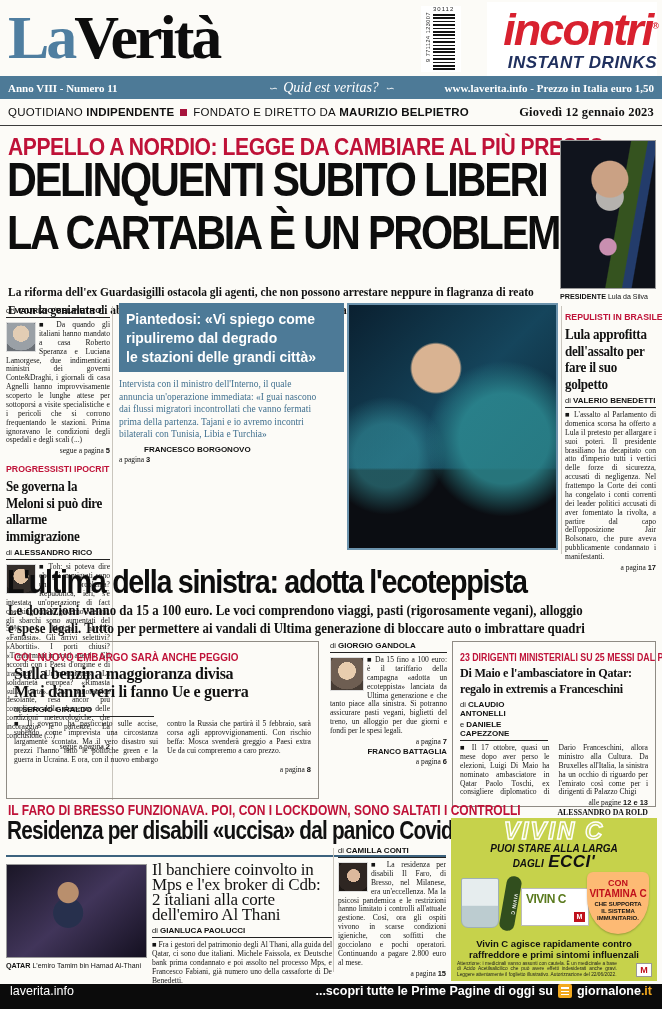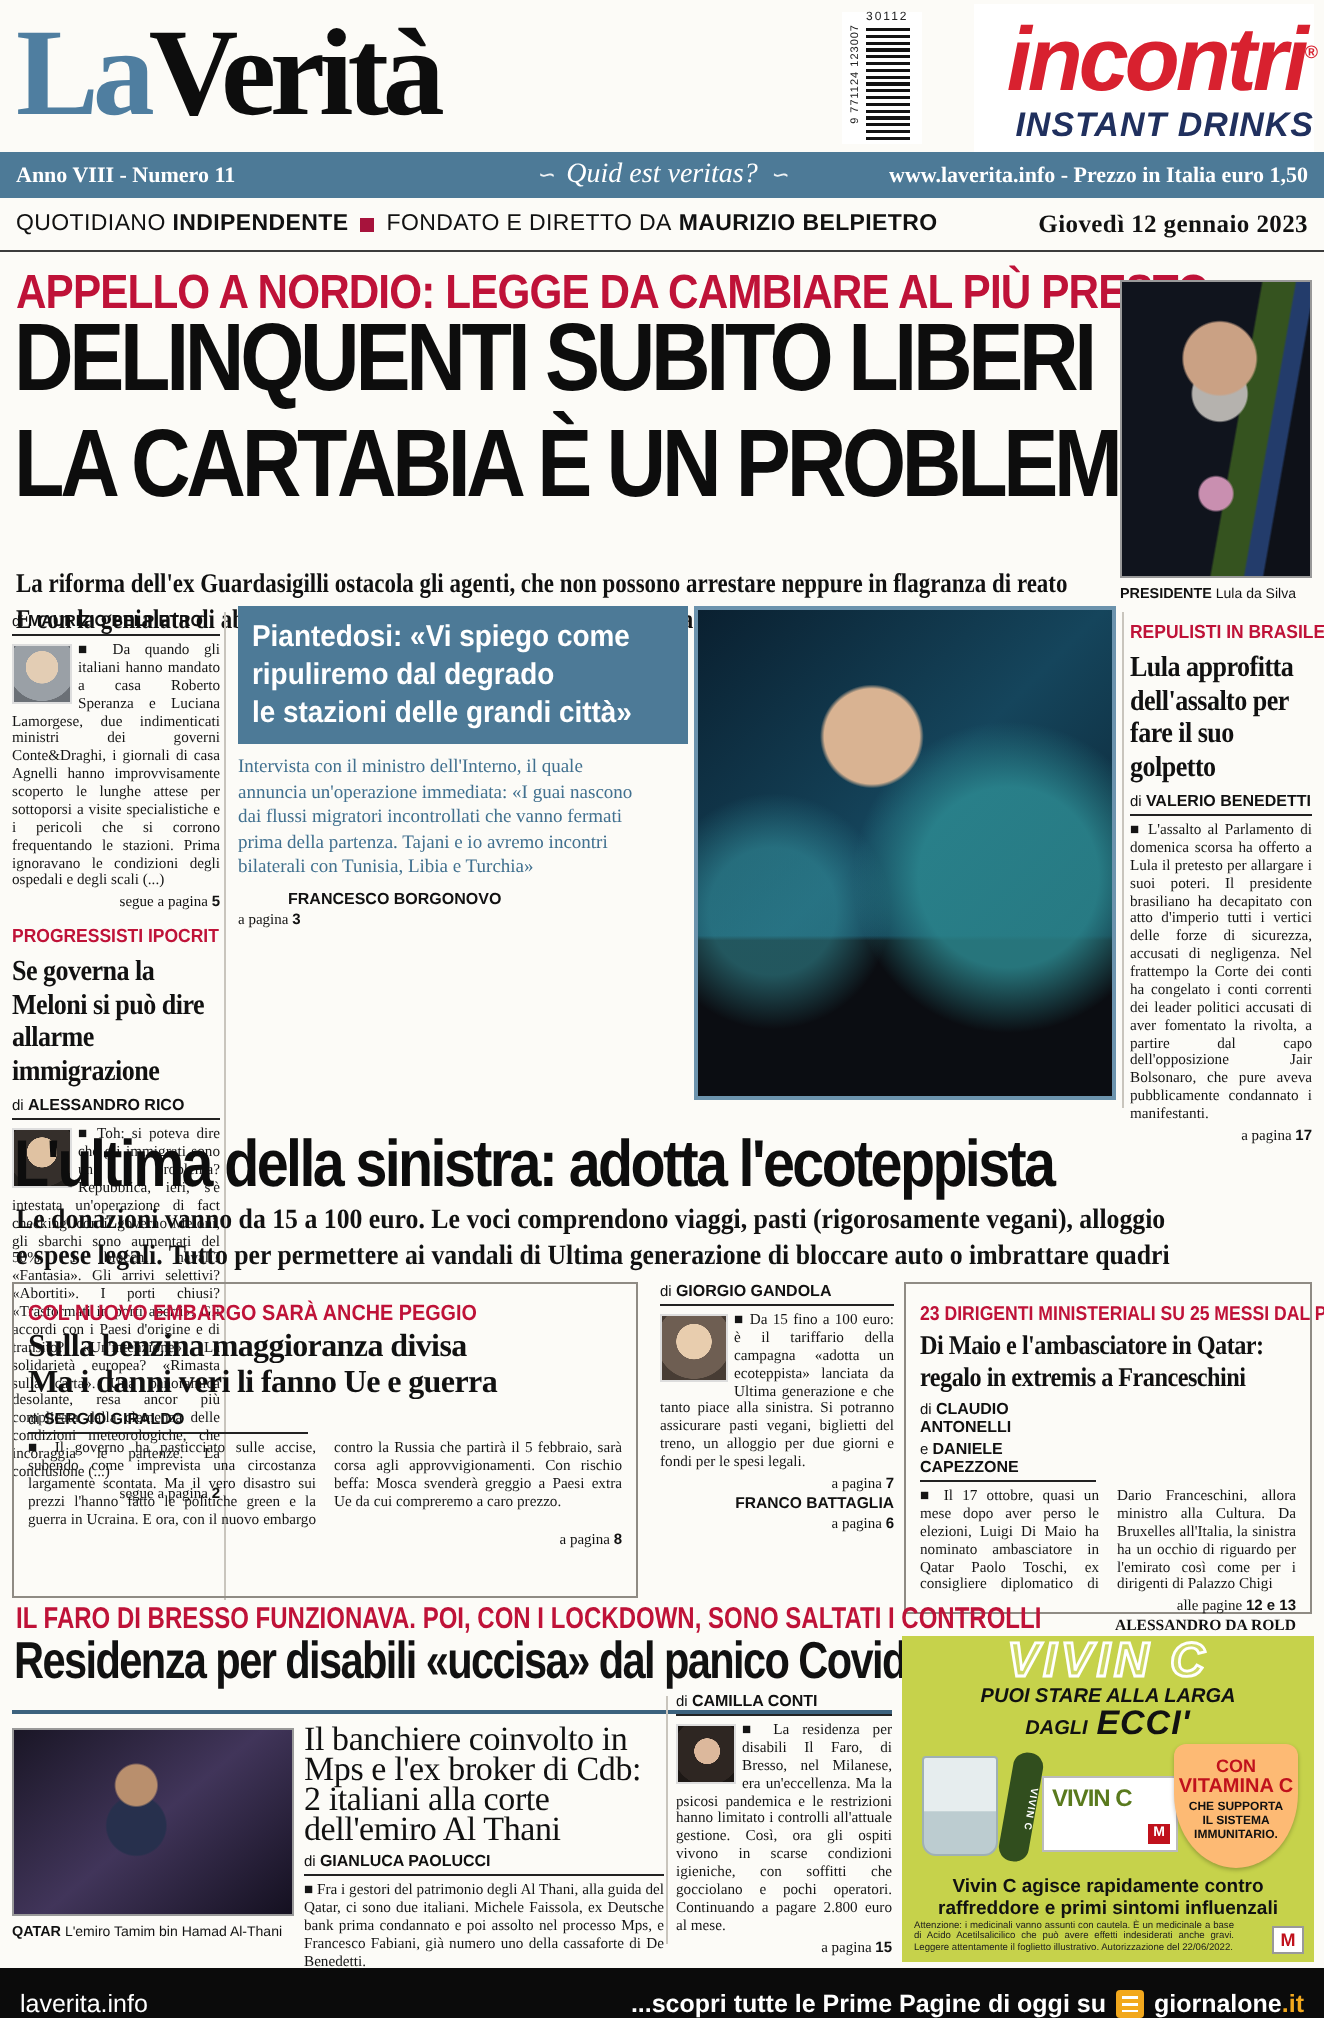--- a/index.html
+++ b/index.html
@@ -117,21 +117,21 @@
   .vbox .vb-m { position:absolute; right:3px; bottom:3px; width:11px; height:10px; background:#c0111c; color:#fff; font-size:7px; font-weight:bold; text-align:center; line-height:10px; }
   .shield { position:absolute; right:8px; top:54px; width:62px; height:62px; background:#fdba74; border-radius:6px 6px 50% 50% / 6px 6px 60% 60%; text-align:center; padding-top:6px; box-shadow:0 1px 2px rgba(0,0,0,.25); }
   .shield .s1 { color:#c0111c; font-weight:bold; font-size:9px; line-height:10px; }
   .shield .s2 { color:#c0111c; font-weight:bold; font-size:10px; line-height:11px; }
   .shield .s3 { color:#111; font-weight:bold; font-size:6px; line-height:7px; margin-top:2px; padding:0 5px; }
   .ad .claim { position:absolute; left:0; top:120px; width:100%; text-align:center; font-weight:bold; font-size:9.5px; line-height:11px; }
   .ad .fine { position:absolute; left:6px; top:143px; width:160px; font-size:4.8px; line-height:5.4px; text-align:justify; color:#1c1c1c; }
   .ad .mlogo { position:absolute; right:5px; bottom:4px; width:16px; height:14px; background:#fff; border:1px solid #999; color:#c0111c; font-weight:bold; font-size:9px; text-align:center; line-height:13px; }
 
   
-  .footer { position:absolute; left:0; top:984px; width:662px; height:25px; background:#0b0b0b; color:#fff; display:flex; align-items:flex-end; padding:0 10px; }
+  .footer { position:absolute; left:0; top:984px; width:662px; height:25px; background:#0b0b0b; color:#fff; display:flex; align-items:flex-start; padding:0 10px; }
   .footer .site { font-size:12.5px; }
   .footer .promo { margin-left:auto; font-size:12.5px; font-weight:bold; display:flex; align-items:center; gap:5px; }
   .gicon { display:inline-block; width:14px; height:14px; background:#f2a81d; border-radius:2px; position:relative; }
   .gicon::before { content:""; position:absolute; left:3px; top:3px; width:8px; height:8px;
       background:repeating-linear-gradient(180deg,#fff 0 1.5px,rgba(0,0,0,0) 1.5px 3.5px); }
   .footer .tld { color:#f2a81d; }
 </style>
 </head>
 <body>
 

